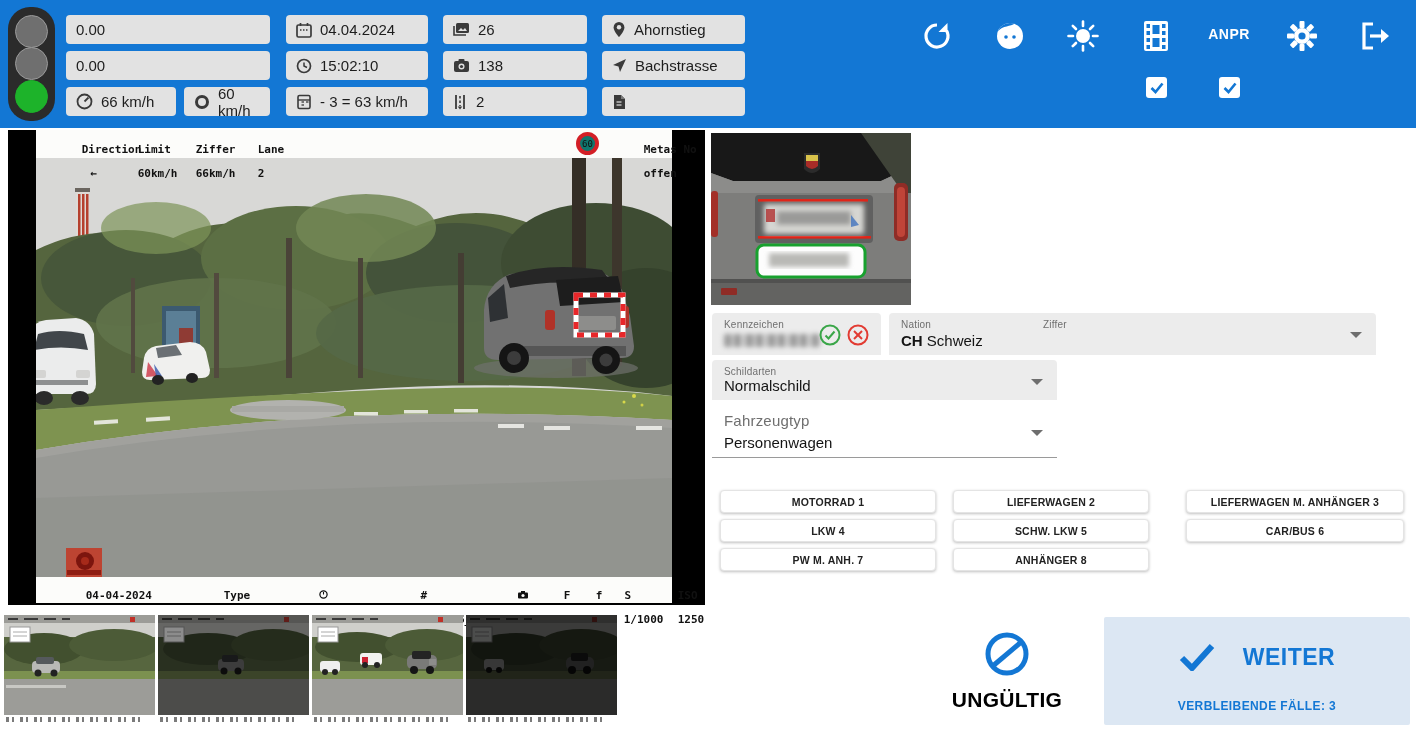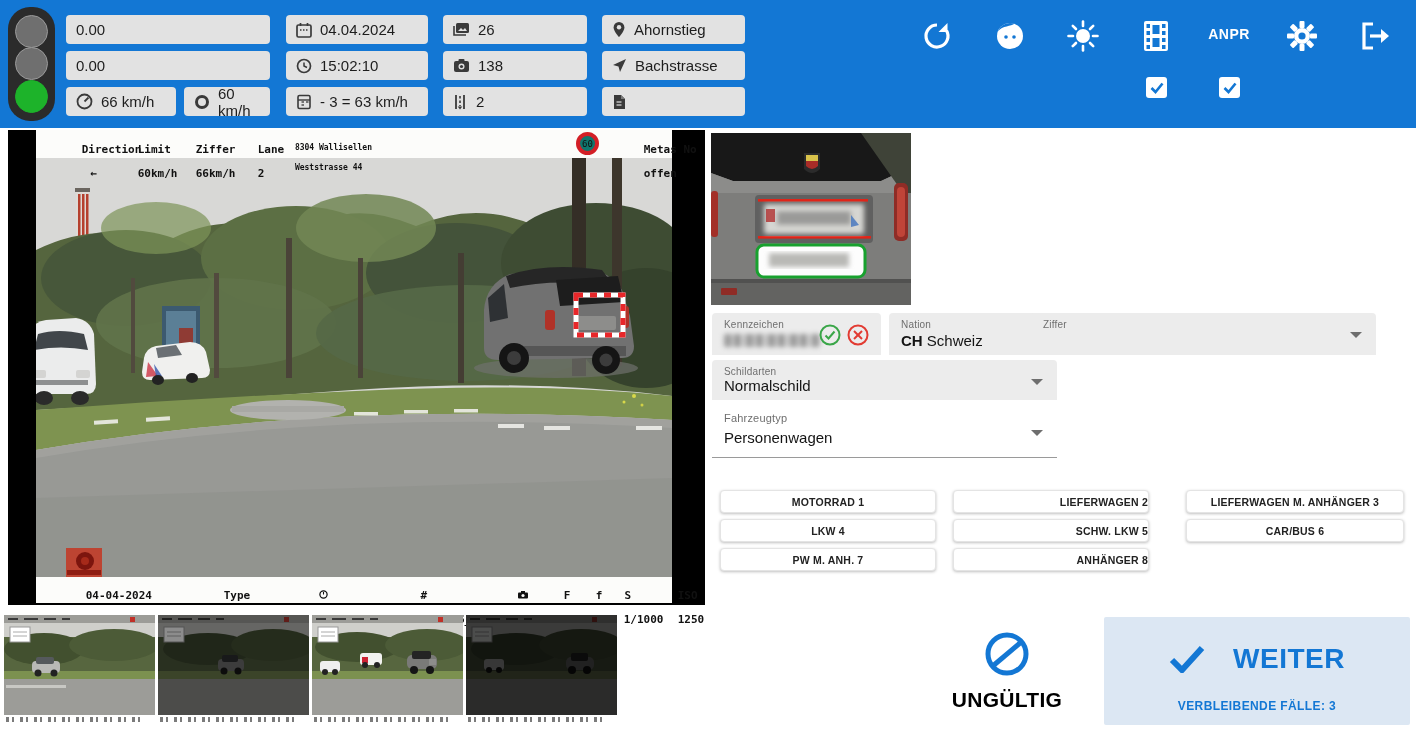--- a/index.html
+++ b/index.html
@@ -66,31 +66,31 @@
               border-left:6px solid transparent; border-right:6px solid transparent;
               border-top:6px solid #6e6e6e; }
   .blurval { width:96px; height:13px; margin-top:4px; border-radius:2px;
              background:repeating-linear-gradient(90deg,#9b9b9b 0 7px,#c6c6c6 7px 11px,#8f8f8f 11px 16px,#cccccc 16px 22px);
              filter:blur(2.5px); }
   .kz-icons { position:absolute; right:12px; top:11px; display:flex; gap:6px; }
 
   .vbtn { position:absolute; height:23px; background:#fff; border:1px solid #e4e4e4; border-radius:4px;
           box-shadow:0 1px 3px rgba(0,0,0,.25); display:flex; align-items:center; justify-content:center;
           font-size:10.5px; font-weight:bold; color:#222; letter-spacing:.2px; cursor:pointer; }
-  .bc1 { left:720px; width:216px; } .bc2 { left:953px; width:196px;justify-content:flex-end; } .bc3 { left:1186px; width:218px; }
+  .bc1 { left:720px; width:216px; } .bc2 { left:953px; width:196px; } .bc3 { left:1186px; width:218px; }
   .br1 { top:490px; } .br2 { top:519px; } .br3 { top:548px; }
 
   .invalid-btn { position:absolute; left:932px; top:617px; width:150px; height:108px;
                  display:flex; flex-direction:column; align-items:center; justify-content:center;
                  gap:10px; cursor:pointer; }
   .invalid-btn .txt { color:#000000; font-size:21px; font-weight:bold; letter-spacing:.3px; }
   .next-btn { position:absolute; left:1104px; top:617px; width:306px; height:108px;
               background:#dce7f3; border-radius:2px; cursor:pointer; }
   .next-main { position:absolute; left:0; top:26px; width:100%; display:flex; align-items:center;
-               justify-content:center; gap:28px; color:#1377d4; font-size:28px; font-weight:bold;
+               justify-content:center; gap:28px; color:#1377d4; font-size:23px; font-weight:bold;
                letter-spacing:.5px; }
   .next-sub { position:absolute; left:0; top:82px; width:100%; text-align:center; color:#1377d4;
               font-size:12px; font-weight:bold; letter-spacing:.4px; }
 </style>
 </head>
 <body>
 
 <div class="toolbar">
 
   <div class="tlight">
@@ -399,24 +399,20 @@
       <span>60km/h</span>
     </div>
     <div class="ovl" style="left:120px; top:2px; width:56px;">
       <span>Ziffer</span><br>
       <span>66km/h</span>
     </div>
     <div class="ovl" style="left:182px; top:2px; width:40px;">
       <span>Lane</span><br>
       <span>2</span>
     </div>
-    <div class="ovl" style="left:230px; top:3px; width:90px; font-size:8px; line-height:10px;">
-      <span>8304 Wallisellen</span><br>
-      <span>Weststrasse 44</span>
-    </div>
     <div class="sign60" style="left:540px; top:2px;">
       <span>60</span>
     </div>
     <div class="ovl" style="left:568px; top:2px; width:60px;">
       <span>Metas No</span><br>
       <span>offen</span>
     </div>
   </div>
 
   <div class="strip bottom">
@@ -669,21 +665,21 @@
   <div class="dd-arrow"></div>
 </div>
 
 <div class="ffield" style="left:712px; top:360px; width:345px; height:40px;">
   <div class="flabel">Schildarten</div>
   <div class="fvalue" style="margin-top:0;">Normalschild</div>
   <div class="dd-arrow"></div>
 </div>
 
 <div class="ffield" style="left:712px; top:406px; width:345px; height:52px; background:#fff; border-bottom:1px solid #9a9a9a; border-radius:0;">
-  <div class="flabel" style="font-size:11px;">Fahrzeugtyp</div>
+  <div class="flabel" style="font-size:15px;">Fahrzeugtyp</div>
   <div class="fvalue" style="margin-top:5px;">Personenwagen</div>
   <div class="dd-arrow" style="top:24px;"></div>
 </div>
 
 <div class="vbtn bc1 br1">
     <span>MOTORRAD 1</span>
   </div>
 <div class="vbtn bc2 br1">
     <span>LIEFERWAGEN 2</span>
   </div>

